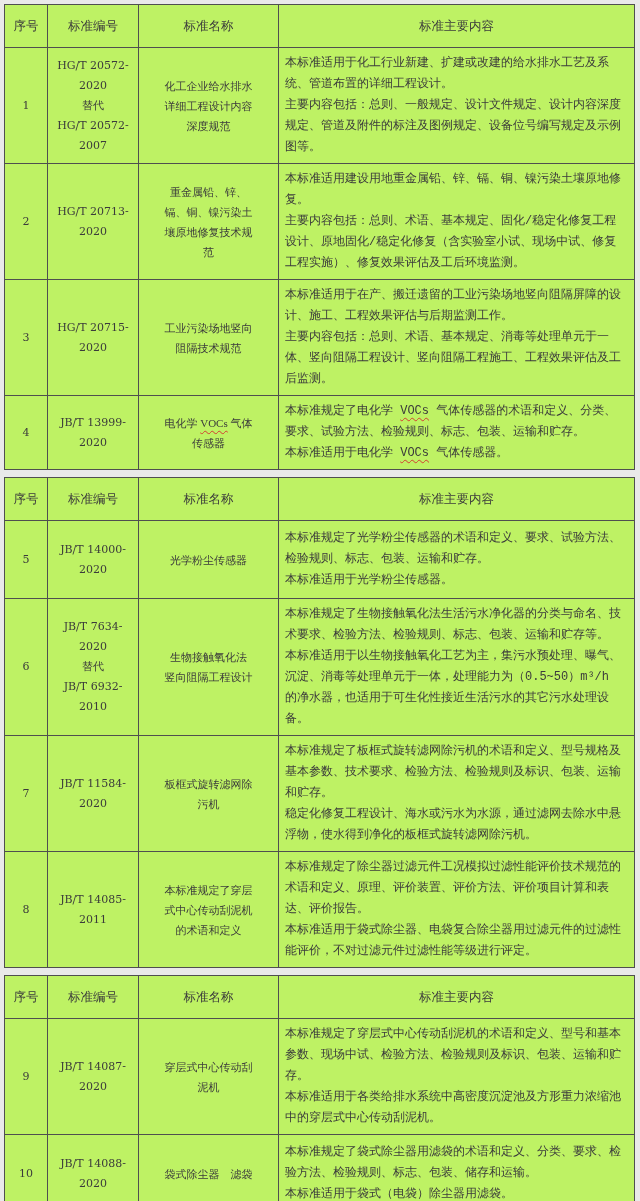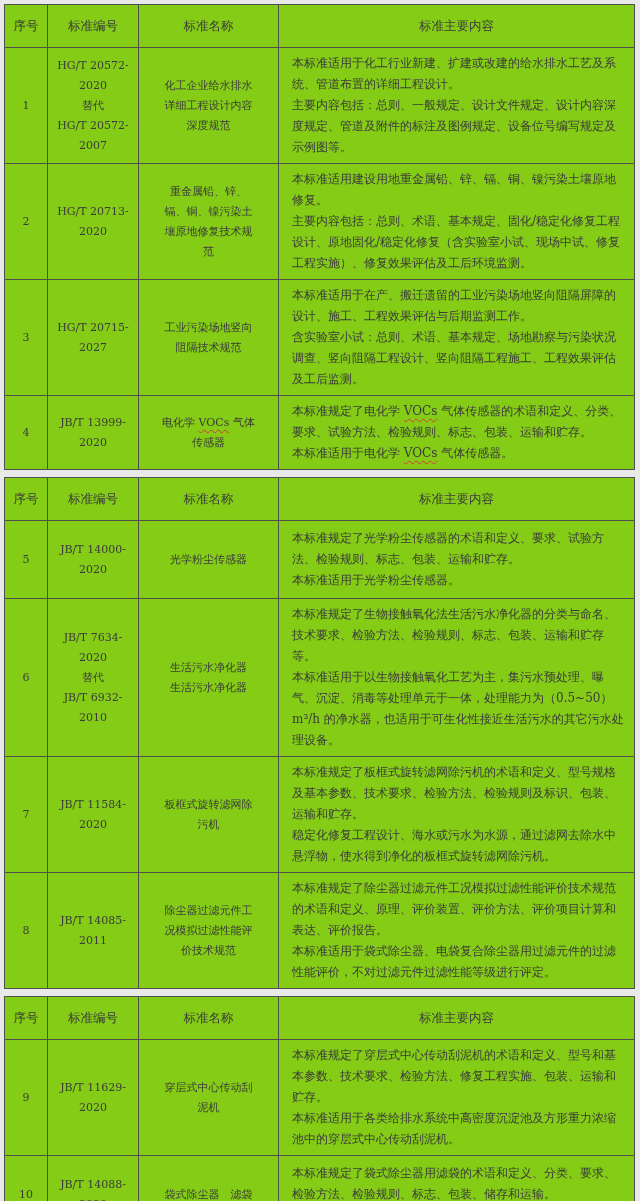--- a/index.html
+++ b/index.html
@@ -11,21 +11,21 @@
   }
   .page {
     width: 640px;
     box-sizing: border-box;
     padding: 4px 5px 5px 4px;
   }
   table.std-table {
     border-collapse: collapse;
     table-layout: fixed;
     width: 631px;
-    background: #84cc16;
+    background: #bef264;
     margin-bottom: 7px;
   }
   table.std-table:last-child { margin-bottom: 0; }
   .std-table col.c-no   { width: 43px; }
   .std-table col.c-code { width: 91px; }
   .std-table col.c-name { width: 140px; }
   .std-table th, .std-table td {
     border: 1px solid #4f4f4f;
     font-weight: normal;
     vertical-align: middle;
@@ -37,27 +37,28 @@
     text-align: center;
     padding: 2px;
   }
   td.cell-no, td.cell-code, td.cell-name {
     text-align: center;
     font-size: 11px;
     line-height: 20px;
     padding: 2px 4px;
     white-space: pre-line;
   }
-  td.cell-name { padding: 2px 21px; }
+  td.cell-name { padding: 2px 21px; font-family: Liberation Serif, serif; }
   td.cell-content {
     font-size: 12px;
     line-height: 21px;
     text-align: left;
-    padding: 5px 8px 5px 13px;
+    padding: 5px 8px 5px 6px;
     white-space: pre-line;
+    font-family: Liberation Mono, monospace;
   }
   .misspell {
     text-decoration: underline wavy #d23f31 1px;
     text-underline-offset: 3px;
   }
 </style>
 </head>
 <body>
 
 <div class="page">
@@ -87,24 +88,24 @@
     </tr>
     <tr style="height:97px">
       <td class="cell-no">2</td>
       <td class="cell-code">HG/T 20713-2020</td>
       <td class="cell-name">重金属铅、锌、镉、铜、镍污染土壤原地修复技术规范</td>
       <td class="cell-content">本标准适用建设用地重金属铅、锌、镉、铜、镍污染土壤原地修复。
 主要内容包括：总则、术语、基本规定、固化/稳定化修复工程设计、原地固化/稳定化修复（含实验室小试、现场中试、修复工程实施）、修复效果评估及工后环境监测。</td>
     </tr>
     <tr style="height:83px">
       <td class="cell-no">3</td>
-      <td class="cell-code">HG/T 20715-2027</td>
+      <td class="cell-code">HG/T 20715-2020</td>
       <td class="cell-name">工业污染场地竖向阻隔技术规范</td>
       <td class="cell-content">本标准适用于在产、搬迁遗留的工业污染场地竖向阻隔屏障的设计、施工、工程效果评估与后期监测工作。
-含实验室小试：总则、术语、基本规定、场地勘察与污染状况调查、竖向阻隔工程设计、竖向阻隔工程施工、工程效果评估及工后监测。</td>
+主要内容包括：总则、术语、基本规定、消毒等处理单元于一体、竖向阻隔工程设计、竖向阻隔工程施工、工程效果评估及工后监测。</td>
     </tr>
     <tr style="height:62px">
       <td class="cell-no">4</td>
       <td class="cell-code">JB/T 13999-2020</td>
       <td class="cell-name">电化学 <span class="misspell">VOCs</span> 气体传感器</td>
       <td class="cell-content">本标准规定了电化学 <span class="misspell">VOCs</span> 气体传感器的术语和定义、分类、要求、试验方法、检验规则、标志、包装、运输和贮存。
 本标准适用于电化学 <span class="misspell">VOCs</span> 气体传感器。</td>
     </tr>
   </tbody>
     </table>
@@ -128,35 +129,35 @@
       <td class="cell-code">JB/T 14000-2020</td>
       <td class="cell-name">光学粉尘传感器</td>
       <td class="cell-content">本标准规定了光学粉尘传感器的术语和定义、要求、试验方法、检验规则、标志、包装、运输和贮存。
 本标准适用于光学粉尘传感器。</td>
     </tr>
     <tr style="height:110px">
       <td class="cell-no">6</td>
       <td class="cell-code">JB/T 7634-2020
 替代
 JB/T 6932-2010</td>
-      <td class="cell-name">生活污水净化器　生活污水净化器</td>
+      <td class="cell-name">生物接触氧化法　竖向阻隔工程设计</td>
       <td class="cell-content">本标准规定了生物接触氧化法生活污水净化器的分类与命名、技术要求、检验方法、检验规则、标志、包装、运输和贮存等。
 本标准适用于以生物接触氧化工艺为主，集污水预处理、曝气、沉淀、消毒等处理单元于一体，处理能力为（0.5~50）m³/h 的净水器，也适用于可生化性接近生活污水的其它污水处理设备。</td>
     </tr>
     <tr style="height:98px">
       <td class="cell-no">7</td>
       <td class="cell-code">JB/T 11584-2020</td>
       <td class="cell-name">板框式旋转滤网除污机</td>
       <td class="cell-content">本标准规定了板框式旋转滤网除污机的术语和定义、型号规格及基本参数、技术要求、检验方法、检验规则及标识、包装、运输和贮存。
 稳定化修复工程设计、海水或污水为水源，通过滤网去除水中悬浮物，使水得到净化的板框式旋转滤网除污机。</td>
     </tr>
     <tr style="height:77px">
       <td class="cell-no">8</td>
       <td class="cell-code">JB/T 14085-2011</td>
-      <td class="cell-name">除尘器过滤元件工况模拟过滤性能评价技术规范</td>
+      <td class="cell-name">本标准规定了穿层式中心传动刮泥机的术语和定义</td>
       <td class="cell-content">本标准规定了除尘器过滤元件工况模拟过滤性能评价技术规范的术语和定义、原理、评价装置、评价方法、评价项目计算和表达、评价报告。
 本标准适用于袋式除尘器、电袋复合除尘器用过滤元件的过滤性能评价，不对过滤元件过滤性能等级进行评定。</td>
     </tr>
   </tbody>
     </table>
 
   <table class="std-table">
     <colgroup>
         <col class="c-no">
         <col class="c-code">
@@ -165,23 +166,23 @@
       </colgroup>
     <tbody>
         <tr>
       <th>序号</th>
       <th>标准编号</th>
       <th>标准名称</th>
       <th>标准主要内容</th>
     </tr>
     <tr style="height:95px">
       <td class="cell-no">9</td>
-      <td class="cell-code">JB/T 11629-2020</td>
+      <td class="cell-code">JB/T 14087-2020</td>
       <td class="cell-name">穿层式中心传动刮泥机</td>
-      <td class="cell-content">本标准规定了穿层式中心传动刮泥机的术语和定义、型号和基本参数、技术要求、检验方法、修复工程实施、包装、运输和贮存。
+      <td class="cell-content">本标准规定了穿层式中心传动刮泥机的术语和定义、型号和基本参数、现场中试、检验方法、检验规则及标识、包装、运输和贮存。
 本标准适用于各类给排水系统中高密度沉淀池及方形重力浓缩池中的穿层式中心传动刮泥机。</td>
     </tr>
     <tr style="height:78px">
       <td class="cell-no">10</td>
       <td class="cell-code">JB/T 14088-2020</td>
       <td class="cell-name">袋式除尘器　滤袋</td>
       <td class="cell-content">本标准规定了袋式除尘器用滤袋的术语和定义、分类、要求、检验方法、检验规则、标志、包装、储存和运输。
 本标准适用于袋式（电袋）除尘器用滤袋。</td>
     </tr>
 

